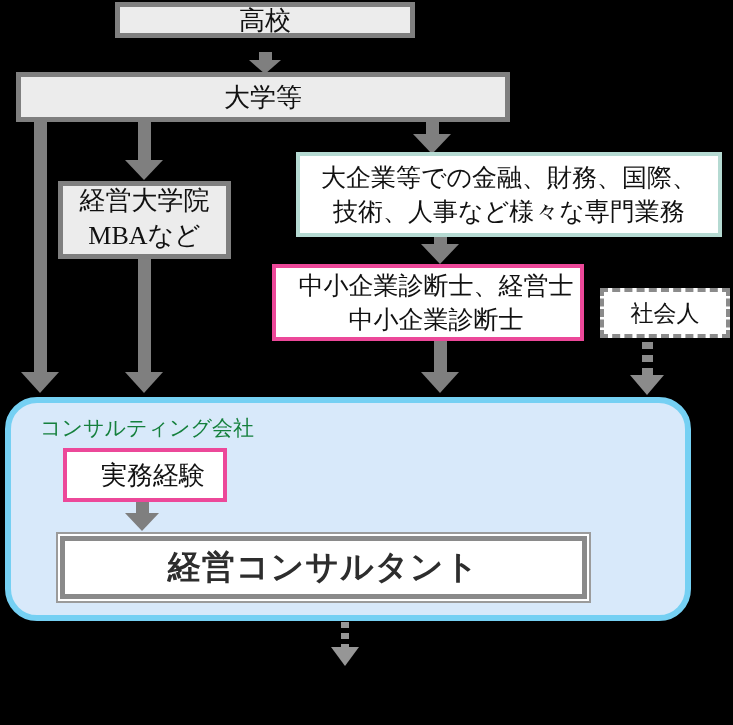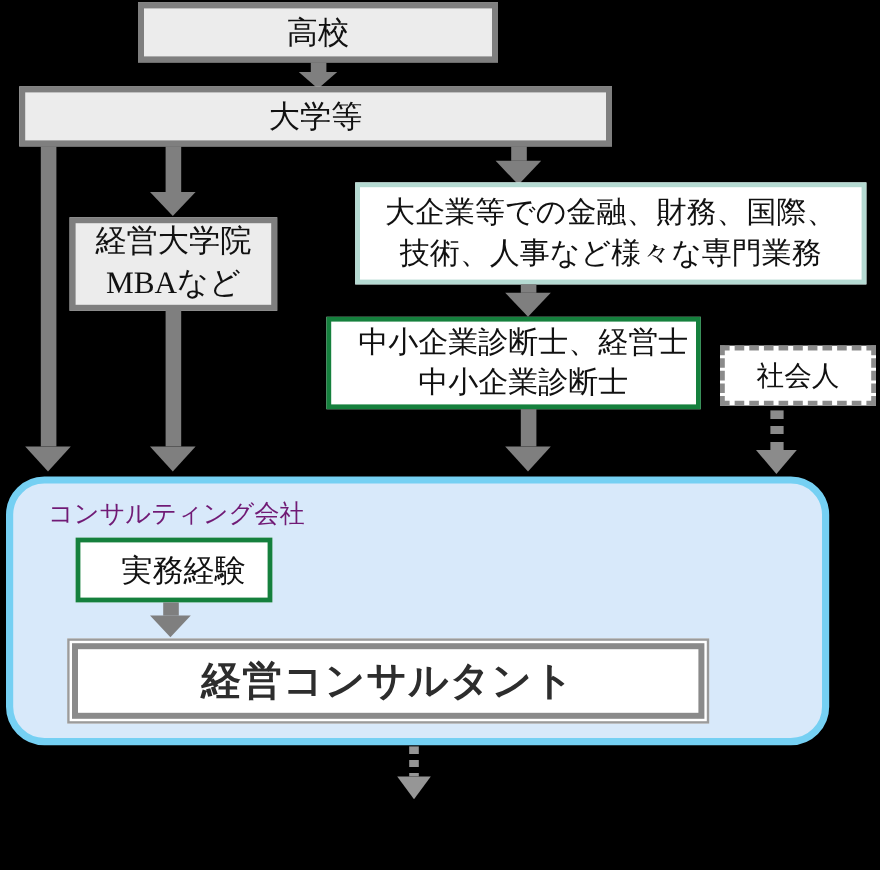--- a/index.html
+++ b/index.html
@@ -4,47 +4,47 @@
 <style>
   html,body{margin:0;padding:0;background:#000;}
   .stage{position:relative;width:733px;height:725px;background:#000;overflow:hidden;
          font-family:"Liberation Sans","DejaVu Sans",sans-serif;}
   .box{position:absolute;box-sizing:border-box;display:flex;flex-direction:column;
        justify-content:center;align-items:center;text-align:center;color:#111;
        line-height:1.34;}
   .fill-gray{background:#ececec;}
   .fill-white{background:#ffffff;}
   .bd-gray{border:5px solid #7f7f7f;}
-  .bd-gray4{border:4px solid #15803d;padding-left:16px;}
+  .bd-gray4{border:4px solid #ec4899;padding-left:16px;}
   .bd-teal{border:4px solid #b5dad2;}
   .bd-dash{border:4px dashed #8b8b8b;}
   .serif{font-family:"Liberation Serif","DejaVu Serif",serif;justify-content:flex-end;}
   .arrow{position:absolute;display:flex;flex-direction:column;align-items:center;}
   .shaft{width:13px;background:#7f7f7f;}
   .shaft.dashed{width:11px;background:repeating-linear-gradient(to bottom,#8b8b8b 0 7px,transparent 7px 13px);}
   .shaft.dashed.thin{width:8px;background:repeating-linear-gradient(to bottom,#969696 0 6px,transparent 6px 11px);}
   .head{width:0;height:0;border-style:solid;border-color:#7f7f7f transparent transparent transparent;}
   .head.dash-gray{border-top-color:#8b8b8b;}
   .head.dash-light{border-top-color:#969696;}
   .panel{position:absolute;left:5px;top:397px;width:686px;height:224px;box-sizing:border-box;
          background:#d8e9fa;border:6px solid #75d0f3;border-radius:32px;}
-  .panel-label{position:absolute;left:29px;top:11px;font-size:21px;color:#701a75;}
+  .panel-label{position:absolute;left:29px;top:11px;font-size:21px;color:#15803d;}
   .consultant-outer{position:absolute;left:45px;top:129px;width:535px;height:71px;
          box-sizing:border-box;border:2px solid #9b9b9b;background:#fff;padding:2px;}
   .consultant-inner{width:100%;height:100%;box-sizing:border-box;border:5px solid #8a8a8a;
          background:#fff;display:flex;align-items:center;justify-content:center;
          font-weight:bold;font-size:33px;color:#2d2d2d;letter-spacing:1px;}
   .t26{font-size:26px;} .t25{font-size:25px;} .t23{font-size:23px;}
 </style>
 </head>
 <body>
 
 <div class="stage">
 
-  <div class="box fill-gray bd-gray t26" style="left:115px;top:2px;width:300px;height:50px;">
+  <div class="box fill-gray bd-gray t26" style="left:115px;top:2px;width:300px;height:36px;">
     <span>高校</span>
   </div>
 
   <div class="arrow" style="left:246px;top:52px;width:38px;">
     <div class="shaft" style="height:8px;"></div>
     <div class="head" style="border-width:14px 16px 0 16px;"></div>
   </div>
 
   <div class="box fill-gray bd-gray t26" style="left:16px;top:72px;width:494px;height:50px;">
     <span>大学等</span>

